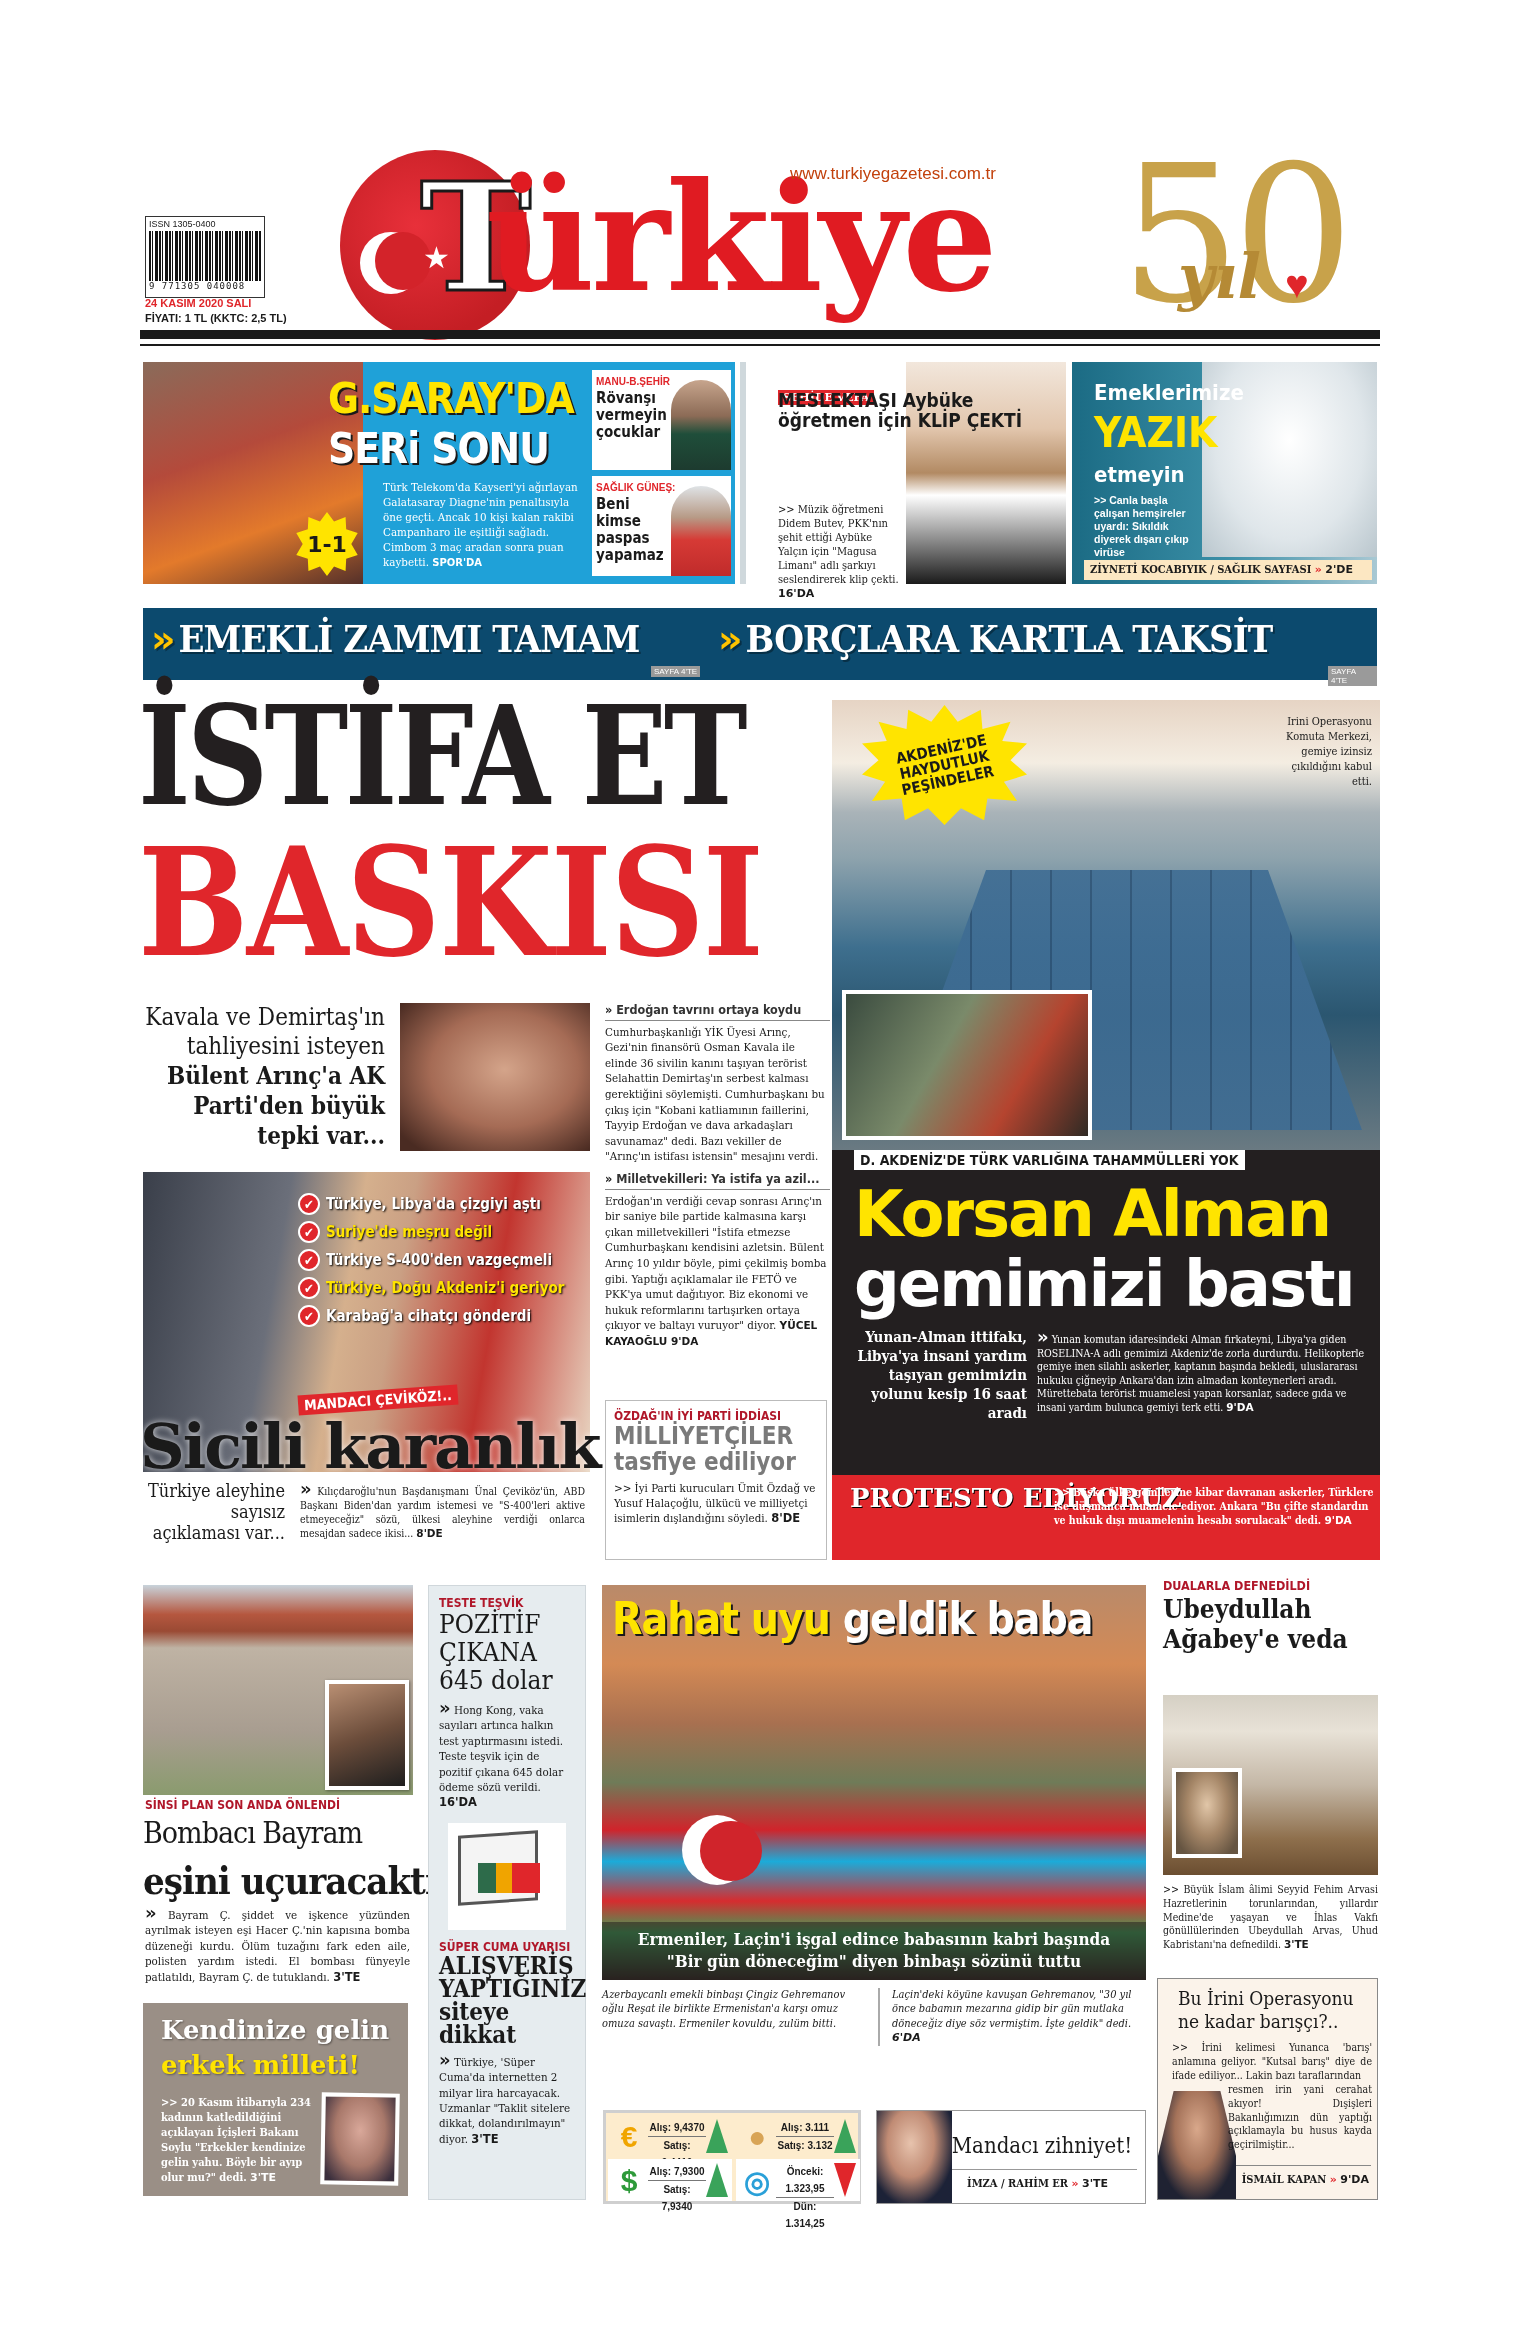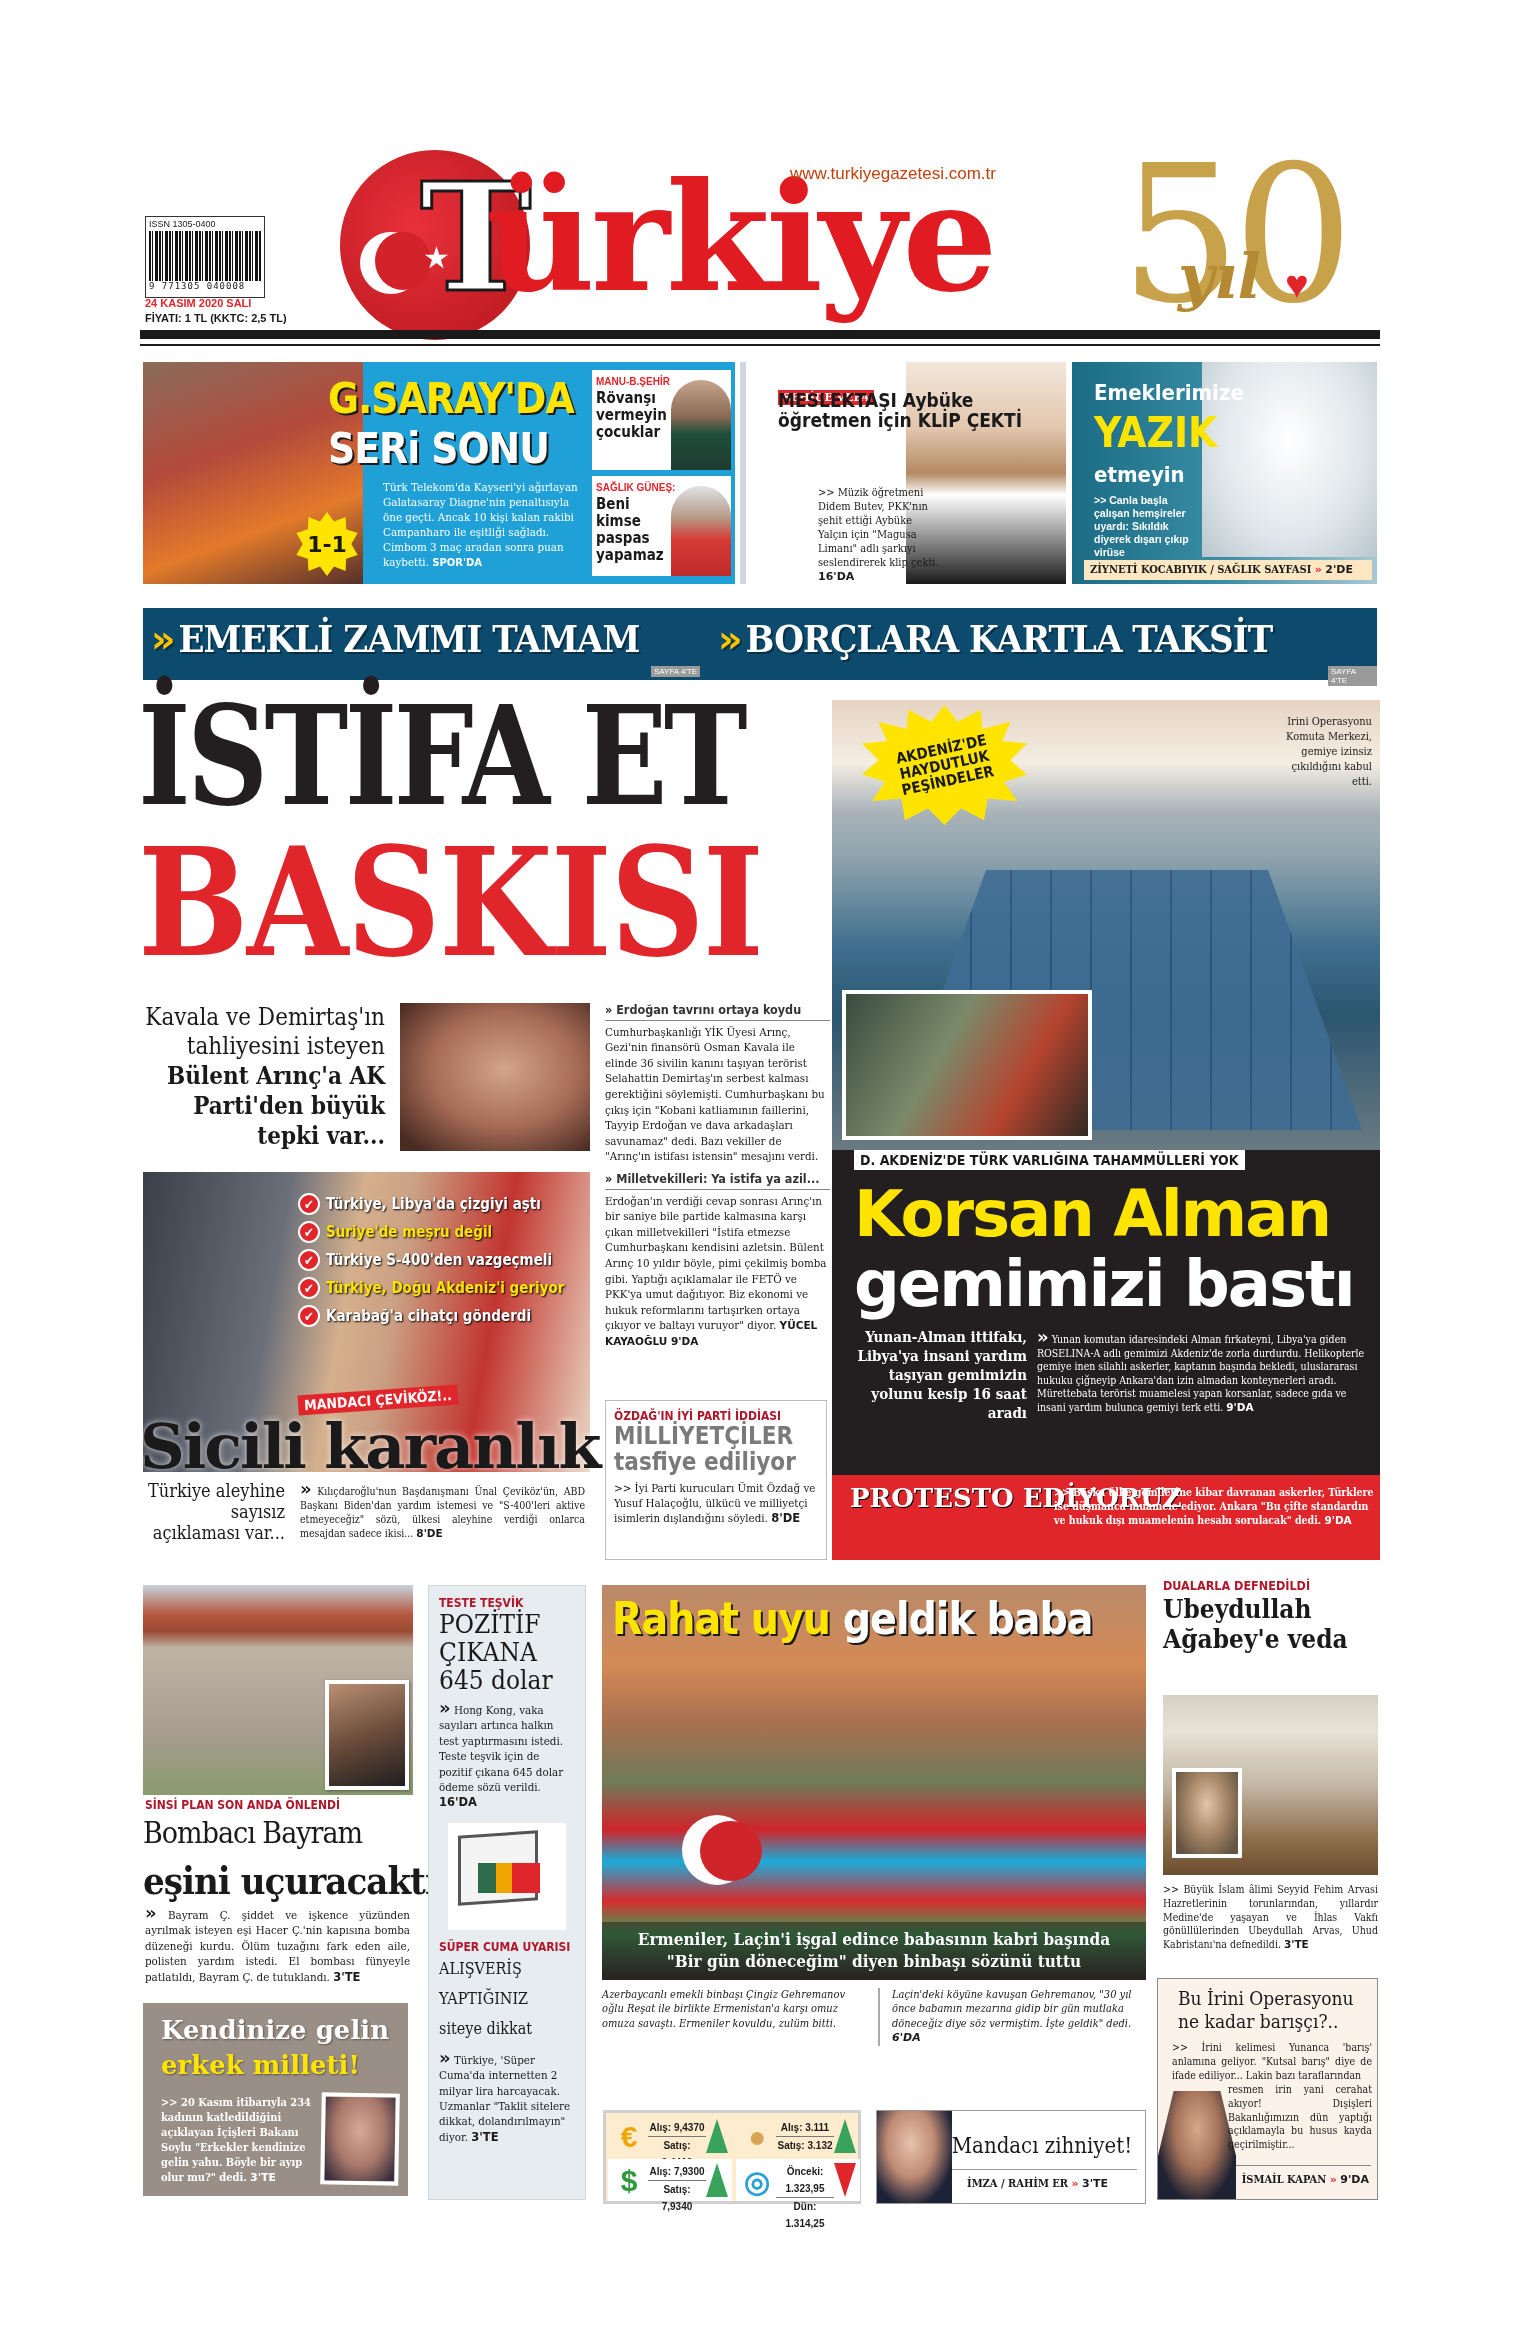--- a/index.html
+++ b/index.html
@@ -38,21 +38,21 @@
   .p1 .txt b { font-family:"DejaVu Sans",sans-serif; font-size:10px; }
   .p1 .score { position:absolute; left:152px; top:150px; width:64px; height:64px; background:#ffe400; clip-path: polygon(50% 0,61% 15%,79% 8%,80% 27%,98% 33%,88% 50%,98% 67%,80% 73%,79% 92%,61% 85%,50% 100%,39% 85%,21% 92%,20% 73%,2% 67%,12% 50%,2% 33%,20% 27%,21% 8%,39% 15%); display:flex; align-items:center; justify-content:center; font-weight:900; font-size:22px; font-family:"DejaVu Sans",sans-serif; }
   .p2 { left: 588px; width: 147px; background: #1fa1d8; }
   .p2 .box { position:absolute; left:4px; width:139px; height:100px; background:#fff; overflow:hidden; }
   .p2 .box .k { position:absolute; left:4px; top:6px; font-size:10px; font-weight:700; color:#e0262b; }
   .p2 .box .t { position:absolute; left:4px; top:20px; width:80px; font-family:"DejaVu Sans Condensed","DejaVu Sans",sans-serif; font-weight:900; font-size:15px; line-height:17px; }
   .p2 .box .ph { position:absolute; right:0; top:10px; width:60px; height:90px; background:linear-gradient(#c7a58d,#8c6b56 40%,#1f4e3a 60%,#1d3b2f); border-radius:30px 30px 0 0; }
   .p3 { left: 740px; width: 326px; background:#fff; border-left: 6px solid #cfd8dc; }
   .p3 .kick { position:absolute; left:32px; top:8px; background:#e0262b; color:#fff; font-size:11px; font-weight:900; padding:1px 5px; font-family:"DejaVu Serif",serif;margin-top:20px; }
   .p3 .h { position:absolute; left:32px; top:28px; font-family:"DejaVu Sans Condensed","DejaVu Sans",sans-serif; font-weight:900; font-size:19px; line-height:20px; }
-  .p3 .txt { position:absolute; left:32px; top:124px; width:125px; font-size:11px; line-height:14px; font-family:"DejaVu Serif Condensed","DejaVu Serif",serif;margin-left:40px; }
+  .p3 .txt { position:absolute; left:32px; top:141px; width:125px; font-size:11px; line-height:14px; font-family:"DejaVu Serif Condensed","DejaVu Serif",serif; }
   .p3 .ph { position:absolute; left:160px; top:0; width:160px; height:222px; background:linear-gradient(180deg,#f2e7dc 0%,#e2c6ad 30%,#b28a63 50%,#fff 60%,#1a1a1a 100%); }
   .p4 { left: 1072px; width: 305px; background: linear-gradient(90deg,#1b6b84,#3a8ea6 50%,#a8c8d3); }
   .p4 .h1 { position:absolute; left:22px; top:18px; font-family:"DejaVu Sans Condensed","DejaVu Sans",sans-serif; font-weight:900; font-size:22px; color:#fff; }
   .p4 .h2 { position:absolute; left:22px; top:46px; font-family:"DejaVu Sans Condensed","DejaVu Sans",sans-serif; font-weight:900; font-size:42px; color:#ffe400; }
   .p4 .h3 { position:absolute; left:22px; top:100px; font-family:"DejaVu Sans Condensed","DejaVu Sans",sans-serif; font-weight:900; font-size:22px; color:#fff; }
   .p4 .txt { position:absolute; left:22px; top:132px; width:95px; font-size:10.5px; line-height:13px; color:#fff; font-weight:700; font-family:"Liberation Sans Narrow","Liberation Sans",sans-serif; }
   .p4 .suit { position:absolute; left:130px; top:0; width:175px; height:195px; background: radial-gradient(ellipse at 50% 40%, #ffffff, #dfe6ea 60%, #b9c6cd); }
   .p4 .foot { position:absolute; left:12px; bottom:4px; width:288px; height:20px; background:#fce7c2; font-size:11px; font-weight:900; font-family:"DejaVu Serif Condensed","DejaVu Serif",serif; padding:3px 6px; }
 
   
@@ -121,21 +121,21 @@
   .kend .t { position:absolute; left:18px; top:92px; width:150px; font-family:"DejaVu Serif Condensed","DejaVu Serif",serif; font-size:11px; line-height:15px; color:#fff; font-weight:700; }
   .kend .ph { position:absolute; left:178px; top:90px; width:78px; height:92px; border:4px solid #fff; background: radial-gradient(ellipse at 50% 40%, #d9a89a, #a8786a 50%, #3b2f3d 90%); transform: rotate(1deg); }
 
   .teste { left:428px; top:1585px; width:158px; height:615px; background:#e6ecef; border:1px solid #d0d7db; padding:10px 10px; }
   .teste .k { font-family:"DejaVu Sans Condensed","DejaVu Sans",sans-serif; font-weight:700; font-size:12px; color:#b0172a; }
   .teste .h { font-family:"DejaVu Serif Condensed","DejaVu Serif",serif; font-size:26px; line-height:28px; }
   .teste .t { font-family:"DejaVu Serif Condensed","DejaVu Serif",serif; font-size:11.5px; line-height:15.4px; margin-top:6px; }
   .teste .laptop { width:118px; height:107px; background:#fff; margin:12px auto 10px; position:relative; }
   .teste .laptop .screen { position:absolute; left:10px; top:10px; width:80px; height:70px; border:3px solid #555; background:#f4f4f4; transform: skewY(-4deg); }
   .teste .laptop .bag { position:absolute; width:22px; height:30px; top:40px; }
-  .teste .h2 { font-family:"DejaVu Serif Condensed","DejaVu Serif",serif; font-size:16px; line-height:30px; }
+  .teste .h2 { font-family:"DejaVu Serif Condensed","DejaVu Serif",serif; font-size:24px; line-height:23px;font-weight:bold; }
 
   .rahat { left:602px; top:1585px; width:544px; height:395px; background:linear-gradient(180deg,#b98a6a 0%,#d48a55 20%,#a87050 35%,#6f7b58 50%,#d0242b 62%,#1cabd9 70%,#d62c2f 80%,#3aa35a 88%,#2b2722 100%); }
   .rahat .h { position:absolute; left:10px; top:8px; font-family:"DejaVu Sans Condensed","DejaVu Sans",sans-serif; font-weight:900; font-size:44px; text-shadow:2px 2px 0 #1a1a1a; letter-spacing:-1px; }
   .rahat .h .a { color:#ffe400; }
   .rahat .h .b { color:#fff; }
   .rahat .flag-moon { position:absolute; left:80px; top:230px; width:70px; height:70px; border-radius:50%; background:#fff; }
   .rahat .flag-moon2 { position:absolute; left:98px; top:236px; width:62px; height:60px; border-radius:50%; background:#d0242b; }
   .rahat .cap { position:absolute; left:0; bottom:0; width:544px; height:58px; background:rgba(40,30,30,0.55); text-align:center; font-family:"DejaVu Serif Condensed","DejaVu Serif",serif; font-weight:900; font-size:17px; line-height:22px; color:#fff; padding-top:6px; }
   .rahat-l { left:602px; top:1988px; width:262px; text-align:left; font-family:"DejaVu Serif Condensed","DejaVu Serif",serif; font-style:italic; font-size:11px; line-height:14.4px; }
   .rahat-r { left:878px; top:1988px; width:265px; font-family:"DejaVu Serif Condensed","DejaVu Serif",serif; font-style:italic; font-size:11px; line-height:14.4px; border-left:2px solid #aaa; padding-left:12px; }

